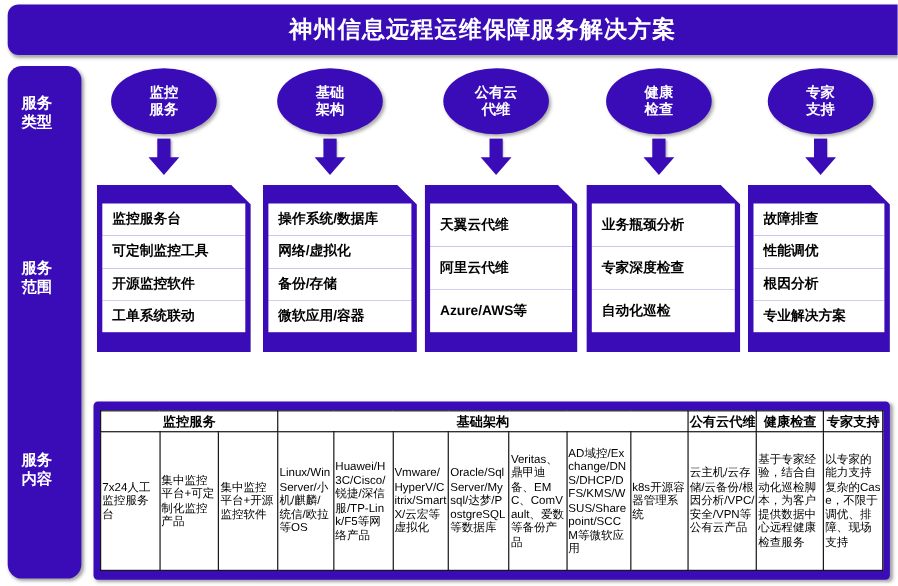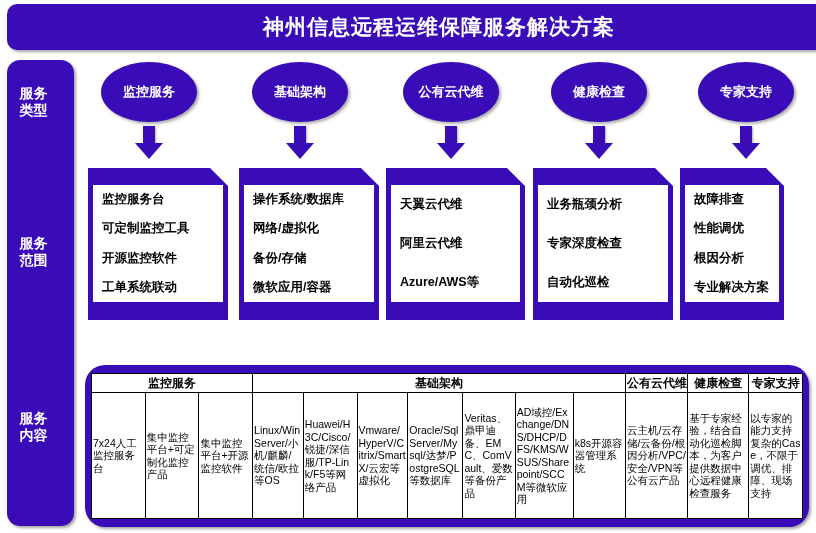--- a/index.html
+++ b/index.html
@@ -72,20 +72,21 @@
   
   .ellipse {
     position: absolute;
     top: 62px;
     width: 96px;
     height: 60px;
     background: #3A0CB8;
     border-radius: 50%;
     box-shadow: 2px 2px 3px rgba(90,90,90,.5);
     display: flex;
+    flex-direction: column;
     align-items: center;
     justify-content: center;
   }
   .ellipse span {
     color: #fff;
     font-size: 13px;
     font-weight: bold;
     line-height: 16px;
     white-space: nowrap;
   }
@@ -145,21 +146,21 @@
   }
 
   
   .content-panel {
     position: absolute;
     left: 85px;
     top: 365px;
     width: 724px;
     height: 162px;
     background: #3A0CB8;
-    border-radius: 20px;
+    border-radius: 4px;
     box-shadow: 2px 2px 3px rgba(90,90,90,.55);
     box-sizing: border-box;
     padding: 8px 6px 8px 6px;
   }
   table.grid {
     width: 100%;
     height: 100%;
     border-collapse: collapse;
     background: #fff;
     table-layout: fixed;
@@ -266,21 +267,21 @@
   <div class="scope" style="left:386px; width:139px">
     <div class="scope-item">天翼云代维</div>
     <div class="scope-item">阿里云代维</div>
     <div class="scope-item">Azure/AWS等</div>
   </div>
   <div class="scope" style="left:533px; width:140px">
     <div class="scope-item">业务瓶颈分析</div>
     <div class="scope-item">专家深度检查</div>
     <div class="scope-item">自动化巡检</div>
   </div>
-  <div class="scope" style="left:680px; width:104px">
+  <div class="scope" style="left:680px; width:129px">
     <div class="scope-item">故障排查</div>
     <div class="scope-item">性能调优</div>
     <div class="scope-item">根因分析</div>
     <div class="scope-item">专业解决方案</div>
   </div>
 
   <div class="content-panel">
     <table class="grid">
       <colgroup>
         <col style="width:7.4%">

